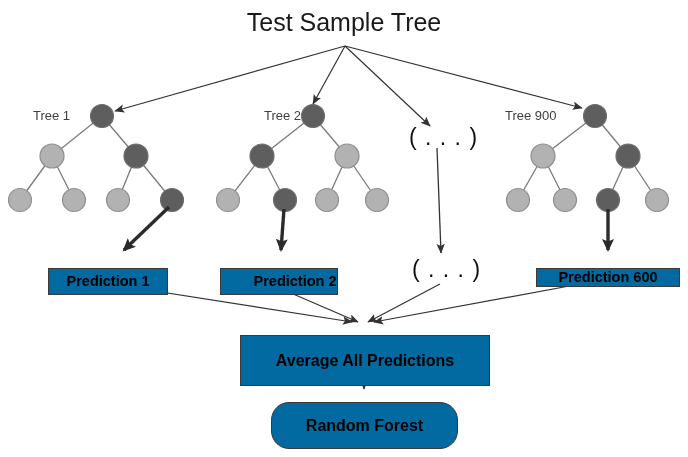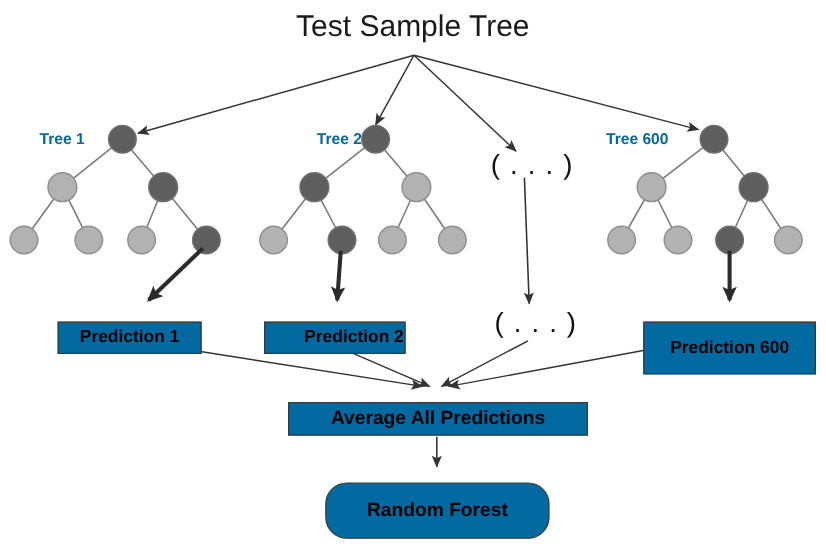--- a/index.html
+++ b/index.html
@@ -11,21 +11,21 @@
   }
   #stage{position:relative;width:688px;height:457px;}
   #canvas{position:absolute;left:0;top:0;width:688px;height:457px;}
 
   .lbl{position:absolute;white-space:nowrap;}
 
   .title{
     font-size:25px;color:#1a1a1a;font-weight:400;
     left:0;top:8px;width:688px;text-align:center;
   }
-  .tree-label{font-size:13px;color:#0369a1;font-weight:700;}
+  .tree-label{font-size:13px;color:#404040;font-weight:400;}
   .ellipsis{font-size:23px;color:#111;font-weight:400;letter-spacing:1px;}
 
   .box{
     position:absolute;
     background:#0369a1;
     border:1.6px solid #3a3a3a;
     box-sizing:border-box;
     display:flex;align-items:center;justify-content:center;
     text-align:center;
     color:#000;
@@ -125,28 +125,28 @@
       <line x1="580" y1="284" x2="374" y2="322"></line>
     </g>
 
     <line x1="364" y1="364" x2="364" y2="389" stroke="#333333" stroke-width="1.3" marker-end="url(#ah-thin)"></line>
   </svg>
 
   <div class="lbl title">Test Sample Tree</div>
 
   <div class="lbl tree-label" style="left:33px;top:108px;">Tree 1</div>
   <div class="lbl tree-label" style="left:244px;top:108px;margin-left:20px;">Tree 2</div>
-  <div class="lbl tree-label" style="left:505px;top:108px;">Tree 600</div>
+  <div class="lbl tree-label" style="left:505px;top:108px;">Tree 900</div>
 
   <div class="lbl ellipsis" style="left:409px;top:124px;">( . . . )</div>
   <div class="lbl ellipsis" style="left:412px;top:256px;">( . . . )</div>
 
   <div class="box pred" style="left:48px;top:256px;width:120px;height:27px;">Prediction 1</div>
   <div class="box pred" style="left:220px;top:256px;width:118px;height:27px;padding-left:32px;">Prediction 2</div>
-  <div class="box pred" style="left:536px;top:256px;width:144px;height:44px;">Prediction 600</div>
+  <div class="box pred" style="left:536px;top:256px;width:144px;height:19px;">Prediction 600</div>
 
-  <div class="box avg" style="left:240px;top:323px;width:250px;height:28px;">Average All Predictions</div>
+  <div class="box avg" style="left:240px;top:323px;width:250px;height:51px;">Average All Predictions</div>
 
   <div class="box rf" style="left:271px;top:390px;width:187px;height:47px;flex-direction:column;">
     <span>Random Forest</span>
   </div>
 
 </div>
 
 </body></html>

